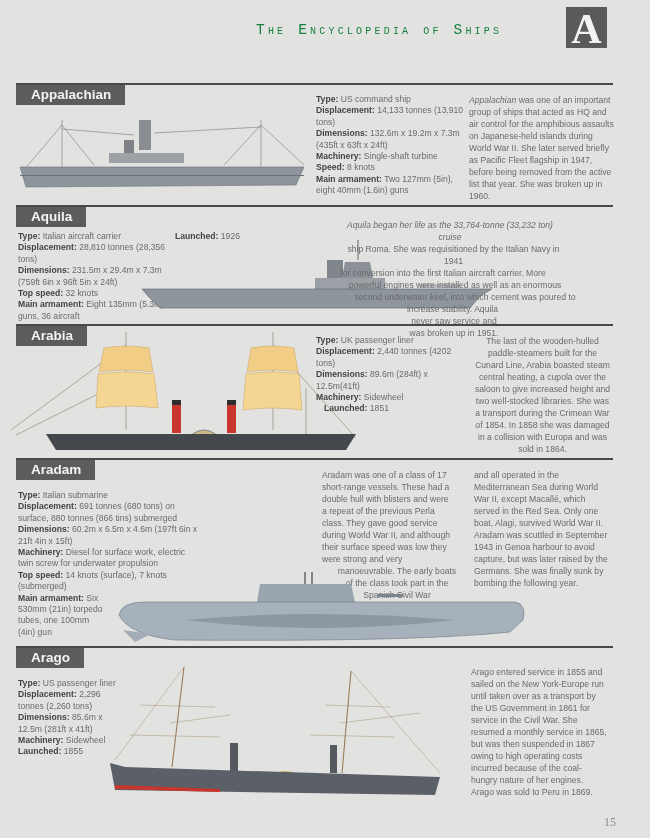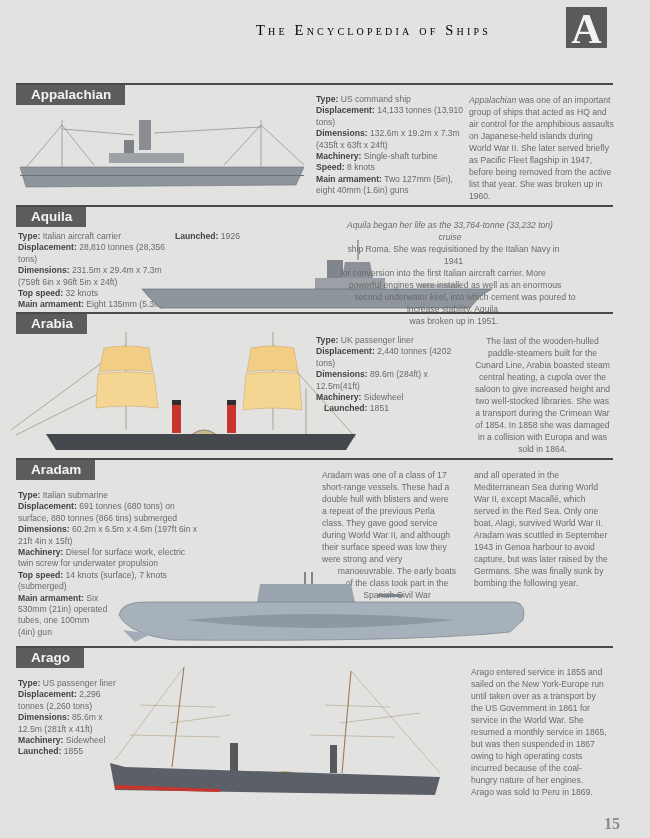--- a/index.html
+++ b/index.html
@@ -5,43 +5,43 @@
   html, body { margin:0; padding:0; }
   body {
     width:650px; height:838px; overflow:hidden;
     background:#e2e3e1;
     font-family:"Liberation Sans", sans-serif;
     color:#5c5c5c;
     position:relative;
   }
   .header-title {
     position:absolute; left:256px; top:22px;
-    font-family:Liberation Serif, serif;
-    font-size:14.5px; letter-spacing:3.2px; color:#000000;
+    font-family:Liberation Mono, monospace;
+    font-size:14.5px; letter-spacing:3.2px; color:#15803d;
     font-variant:small-caps;
   }
   .letter-badge {
     position:absolute; left:566px; top:7px; width:41px; height:41px;
     background:#5a5a5a; color:#f2f2f2;
     font-family:"Liberation Serif", serif; font-size:42px; line-height:44px;
     text-align:center; font-weight:bold;
   }
   .section { position:absolute; left:16px; width:597px; }
   .rule { position:absolute; left:0; right:0; top:0; height:2px; background:#4a4a4a; }
   .tag {
     position:absolute; left:0; top:0; height:20px; padding:0 14px 0 15px;
     background:#5c5c5c; color:#f4f4f4; font-weight:bold; font-size:13.5px;
     line-height:20px; border-top:2px solid #4a4a4a;
   }
   .specs { position:absolute; font-size:8.6px; line-height:11.4px; color:#6a6a6a; }
   .specs .row { display:block; }
   .specs b { color:#444; font-weight:bold; }
   .desc { position:absolute; font-size:8.6px; line-height:12px; color:#6a6a6a; }
   .desc i { font-style:italic; }
-  .page-number { position:absolute; left:604px; top:815px; font-family:"Liberation Serif", serif; font-size:16px; color:#8a8a8a;font-weight:bold; }
+  .page-number { position:absolute; left:604px; top:815px; font-family:"Liberation Serif", serif; font-size:12px; color:#8a8a8a; }
   svg { position:absolute; overflow:visible; }
   .right { text-align:center; }
 </style>
 </head>
 <body>
 
 <div class="header-title">The Encyclopedia of Ships</div>
 <div class="letter-badge">A</div>
 
 <div class="section" style="top:83px;height:115px;">
@@ -99,24 +99,25 @@
   <path d="M2,49 L352,49 L340,56 L330,68 L20,68 L8,56 Z" fill="#8e959c" stroke="#5e6469" stroke-width="0.6"></path>
   <rect x="280" y="44" width="40" height="5" fill="#b7bcc1"></rect>
 </svg>
 <div class="desc right" style="left:340px;top:219px;width:262px;">
   <div style="margin-right:42px"><i>Aquila began her life as the 33,764-tonne (33,232 ton) cruise</i></div>
   <div style="margin-right:35px">ship Roma. She was requisitioned by the Italian Navy in 1941</div>
   <div style="margin-right:56px">for conversion into the first Italian aircraft carrier. More</div>
   <div style="margin-right:32px">powerful engines were installed as well as an enormous</div>
   <div style="margin-right:12px">second underwater keel, into which cement was poured to</div>
   <div style="margin-right:37px">increase stability. Aquila</div>
+  <div style="margin-right:34px">never saw service and</div>
   <div style="margin-right:34px">was broken up in 1951.</div>
 </div>
 
-<div class="section" style="top:312px;height:135px;">
+<div class="section" style="top:324px;height:135px;">
   <div class="rule"></div>
   <div class="tag">Arabia</div>
 </div>
 <svg style="left:6px;top:330px;" width="360" height="122">
   <g stroke="#8a7a66" stroke-width="0.6" fill="none">
     <line x1="120" y1="2" x2="120" y2="100"></line>
       <line x1="267" y1="2" x2="267" y2="100"></line>
     <line x1="120" y1="15" x2="5" y2="100"></line>
       <line x1="120" y1="50" x2="10" y2="105"></line>
     <line x1="267" y1="15" x2="350" y2="108"></line>
@@ -156,21 +157,21 @@
 <div class="section" style="top:458px;height:180px;">
   <div class="rule"></div>
   <div class="tag">Aradam</div>
 </div>
 <div class="specs" style="left:18px;top:490px;width:180px;">
   <span class="row"><b>Type:</b> <span>Italian submarine</span></span>
   <span class="row"><b>Displacement:</b> <span>691 tonnes (680 tons) on surface, 880 tonnes (866 tins) submerged</span></span>
   <span class="row"><b>Dimensions:</b> <span>60.2m x 6.5m x 4.6m (197ft 6in x 21ft 4in x 15ft)</span></span>
   <span class="row"><b>Machinery:</b> <span>Diesel for surface work, electric twin screw for underwater propulsion</span></span>
   <span class="row"><b>Top speed:</b> <span>14 knots (surface), 7 knots (submerged)</span></span>
-  <span class="row" style="width:90px"><b>Main armament:</b> <span>Six 530mm (21in) operated tubes, one 100mm (4in) gun</span></span>
+  <span class="row" style="width:90px"><b>Main armament:</b> <span>Six 530mm (21in) torpedo tubes, one 100mm (4in) gun</span></span>
 </div>
 <div class="desc" style="left:322px;top:469px;width:150px;">
   <div>Aradam was one of a class of 17</div>
   <div>short-range vessels. These had a</div>
   <div>double hull with blisters and were</div>
   <div>a repeat of the previous Perla</div>
   <div>class. They gave good service</div>
   <div>during World War II, and although</div>
   <div>their surface speed was low they</div>
   <div>were strong and very</div>
@@ -230,21 +231,21 @@
   <rect x="230" y="80" width="7" height="28" fill="#55595e"></rect>
   <path d="M162,118 Q185,96 208,118 Z" fill="none" stroke="#c9b15a" stroke-width="2"></path>
   <path d="M10,98 L25,102 L340,112 L335,130 L15,125 Z" fill="#5b6068"></path>
   <path d="M15,120 L120,124 L120,127 L15,124 Z" fill="#c8352c"></path>
 </svg>
 <div class="desc" style="left:471px;top:666px;width:145px;">
   <div>Arago entered service in 1855 and</div>
   <div>sailed on the New York-Europe run</div>
   <div>until taken over as a transport by</div>
   <div>the US Government in 1861 for</div>
-  <div>service in the World War. She</div>
+  <div>service in the Civil War. She</div>
   <div>resumed a monthly service in 1865,</div>
   <div>but was then suspended in 1867</div>
   <div>owing to high operating costs</div>
   <div>incurred because of the coal-</div>
   <div>hungry nature of her engines.</div>
   <div>Arago was sold to Peru in 1869.</div>
 </div>
 
 <div class="page-number">15</div>
 

